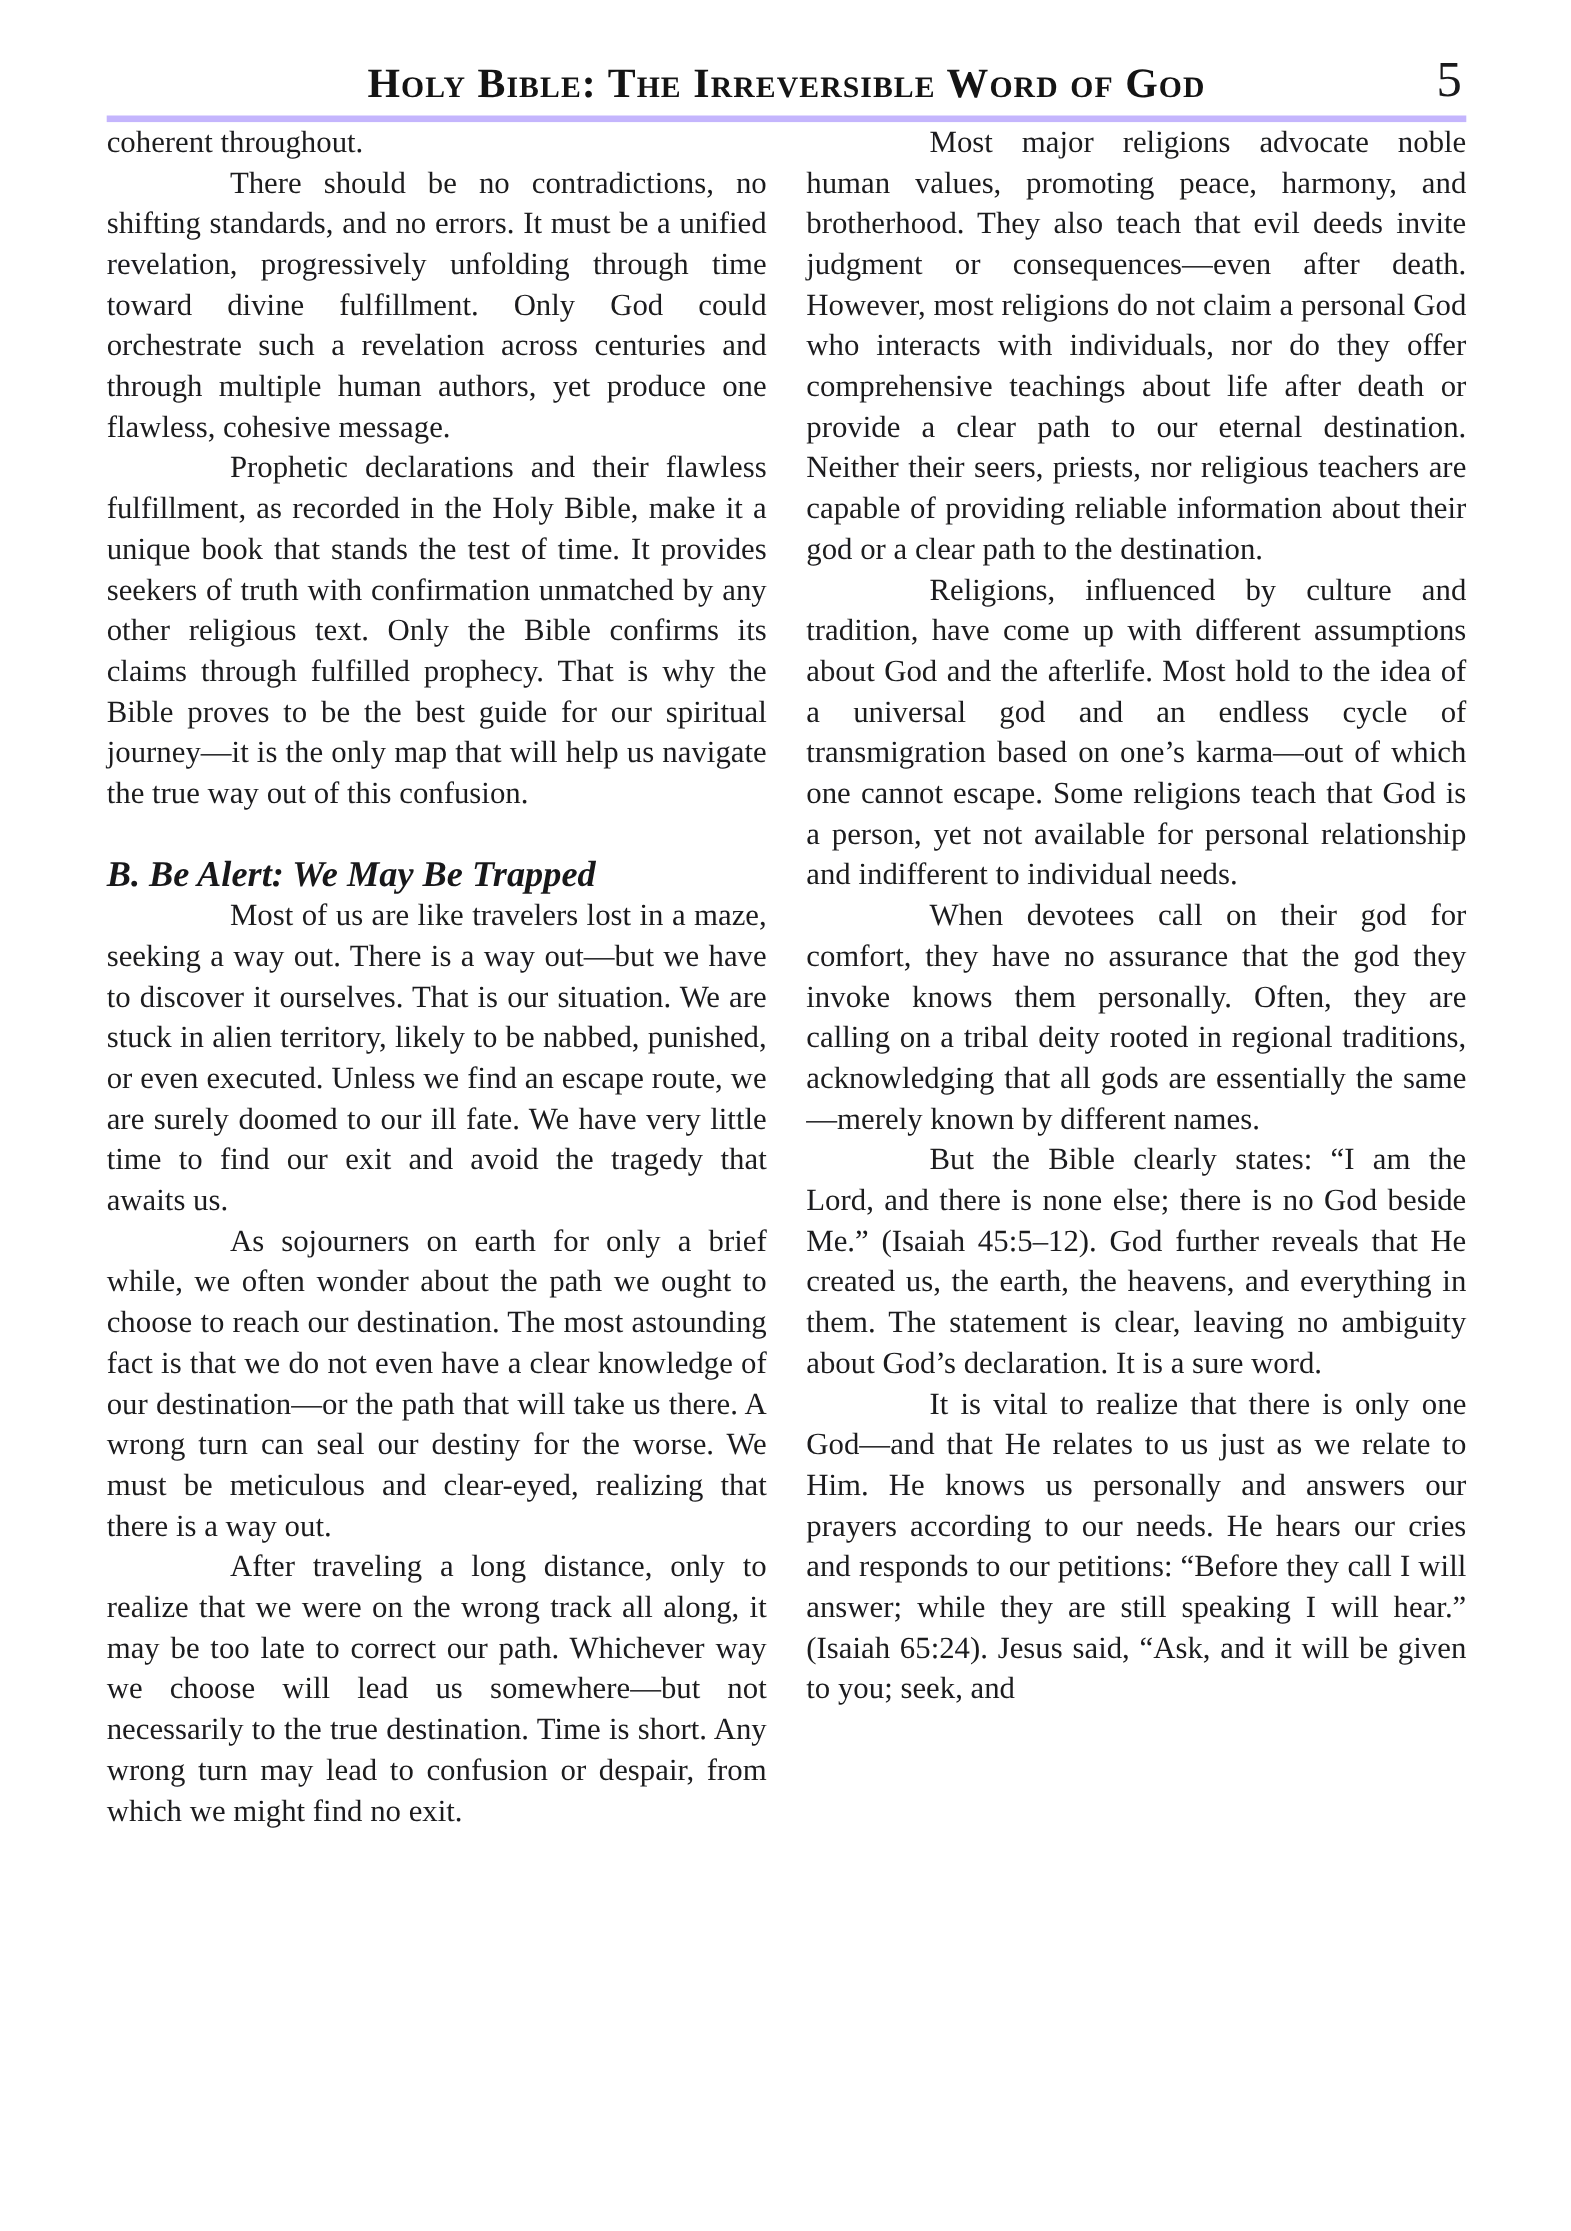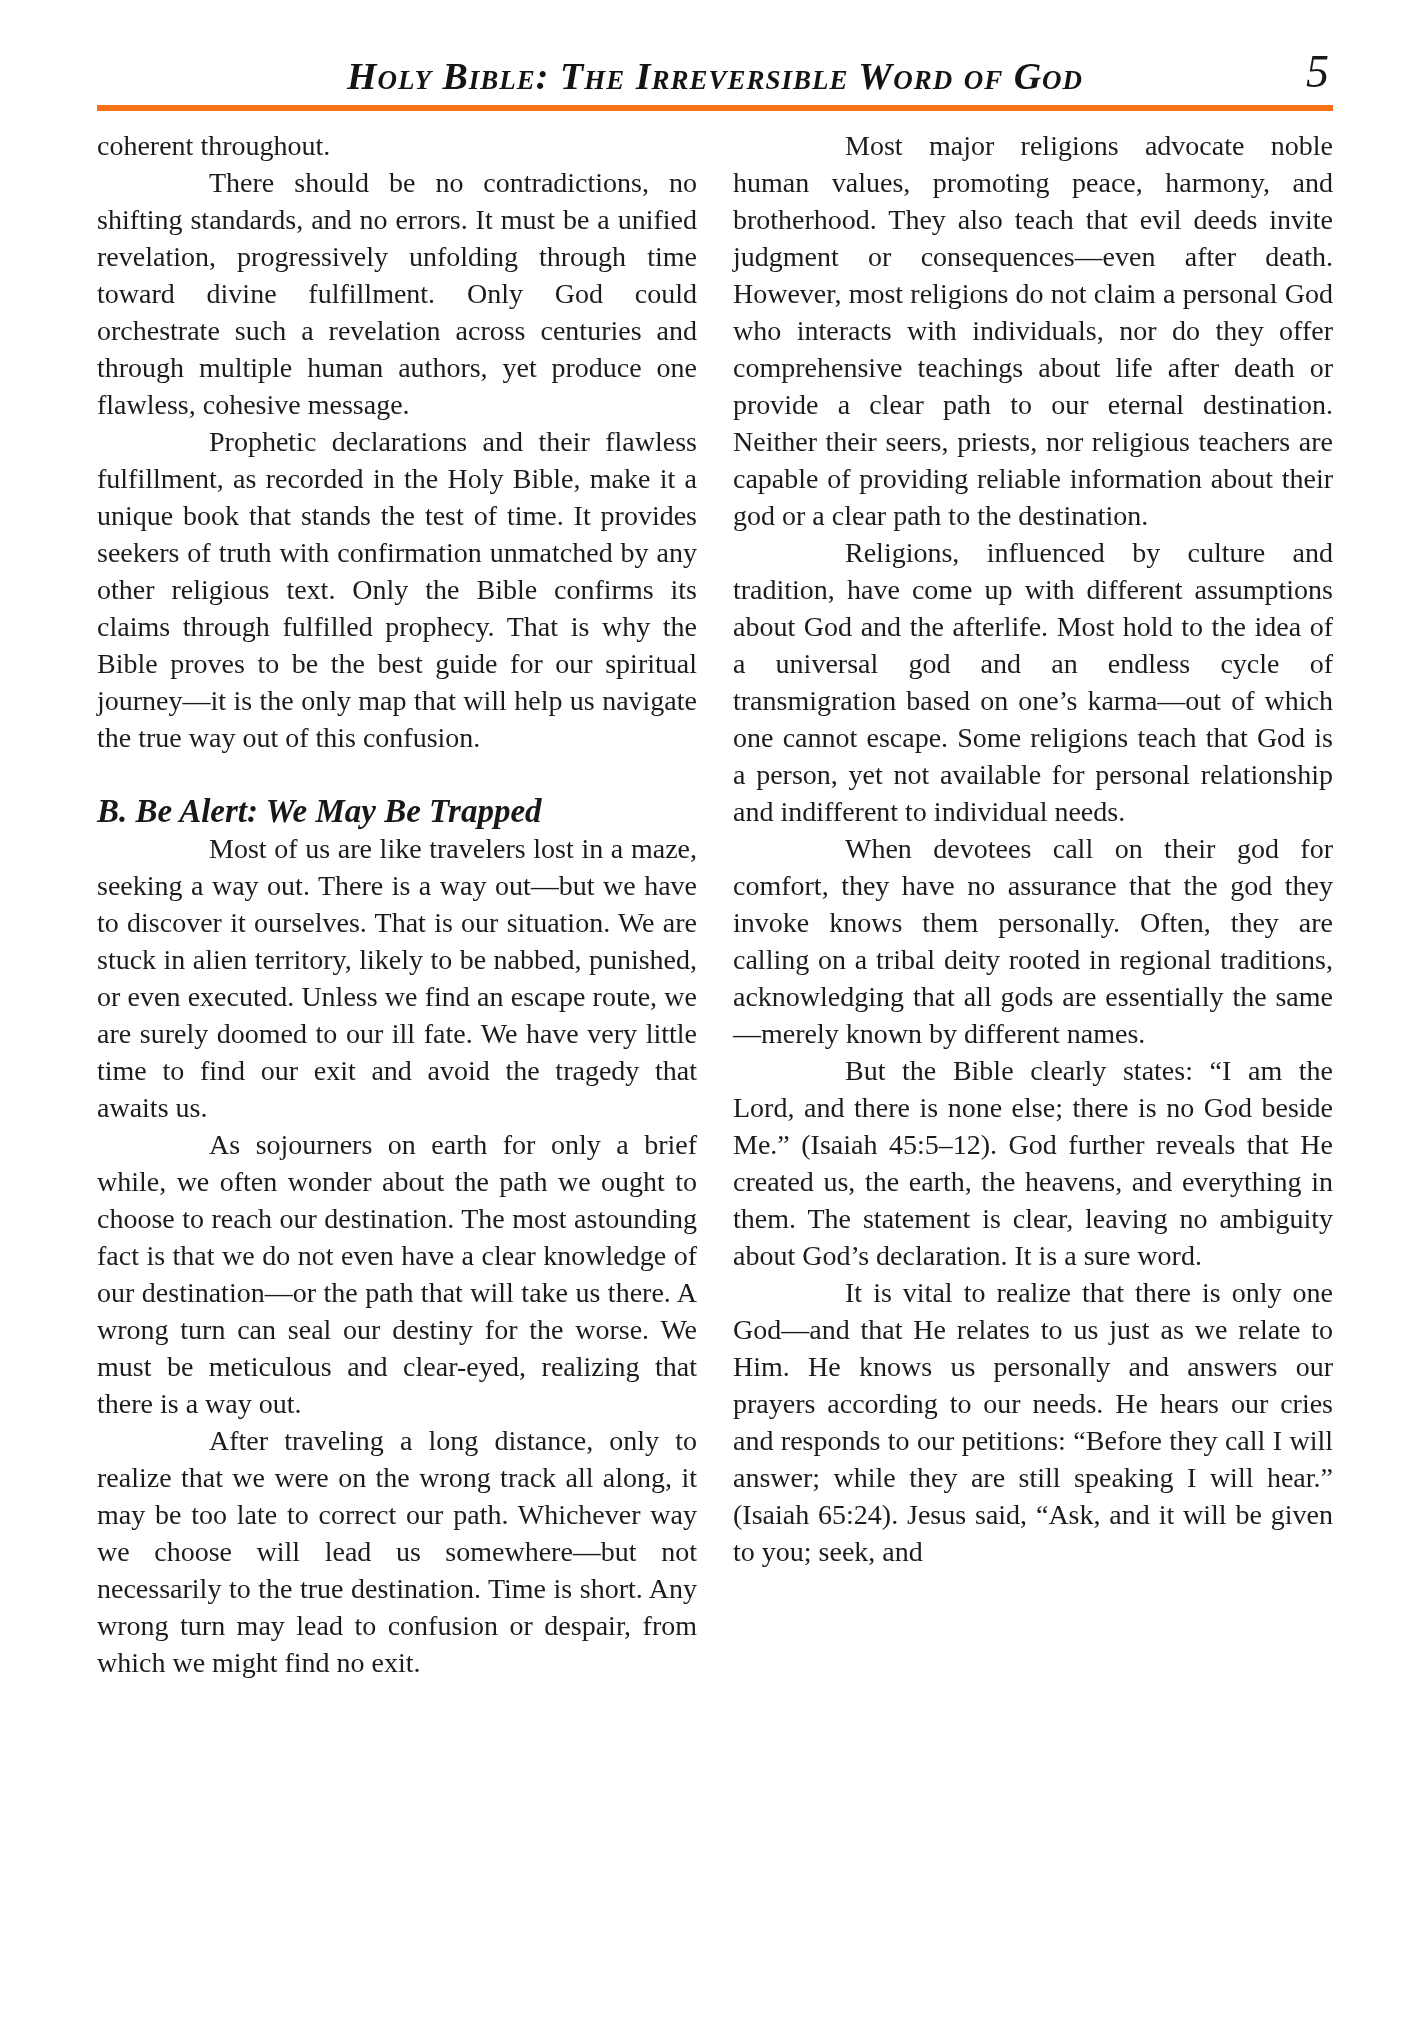--- a/index.html
+++ b/index.html
@@ -13,22 +13,21 @@
     box-sizing: border-box;
     width: 1428px; height: 2028px;
     padding: 0 95px 0 97px;
     overflow: hidden;
     background: #ffffff;
   }
   .page-header {
     position: relative;
     padding-top: 47px;
     height: 58px;
-    border-bottom: 6px solid #f97316;
-    font-style: italic;
+    border-bottom: 6px solid #c4b5fd;
   }
   .running-head {
     margin: 0;
     text-align: center;
     font-size: 38px;
     line-height: 58px;
     font-weight: bold;
     font-variant: small-caps;
     letter-spacing: 1px;
     color: #141414;
@@ -38,21 +37,20 @@
     position: absolute;
     right: 4px;
     bottom: 10px;
     font-size: 46px;
     line-height: 1;
     color: #1a1a1c;
   }
   .columns {
     display: flex;
     gap: 36px;
-    padding-top: 16px;
   }
   .col { width: 600px; }
   .para {
     margin: 0;
     font-size: 28px;
     line-height: 37px;
     text-align: justify;
     text-indent: 112px;
   }
   .para.no-indent { text-indent: 0; }

